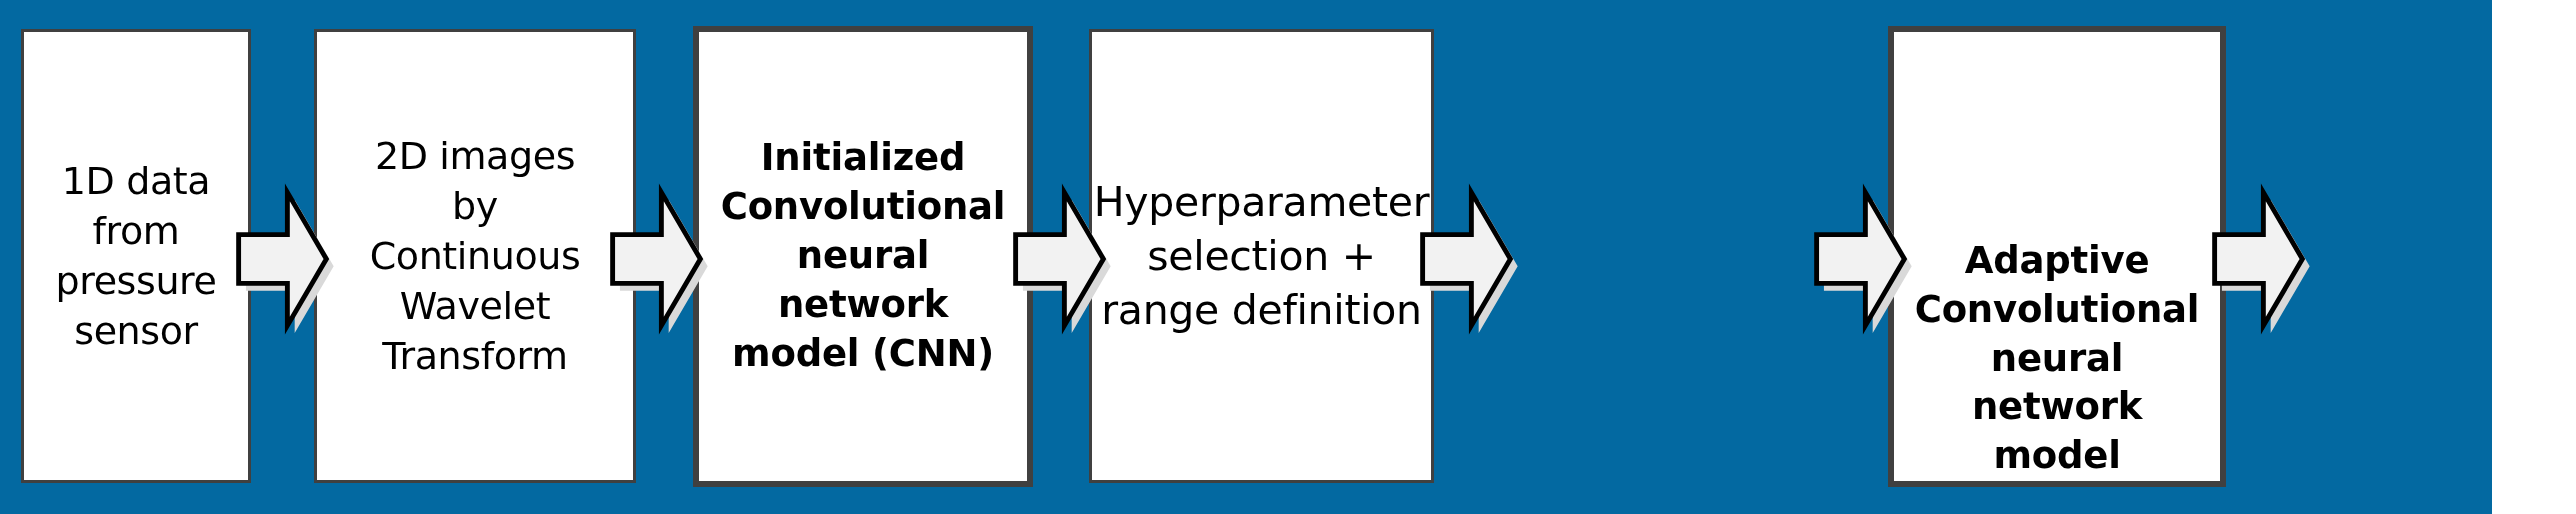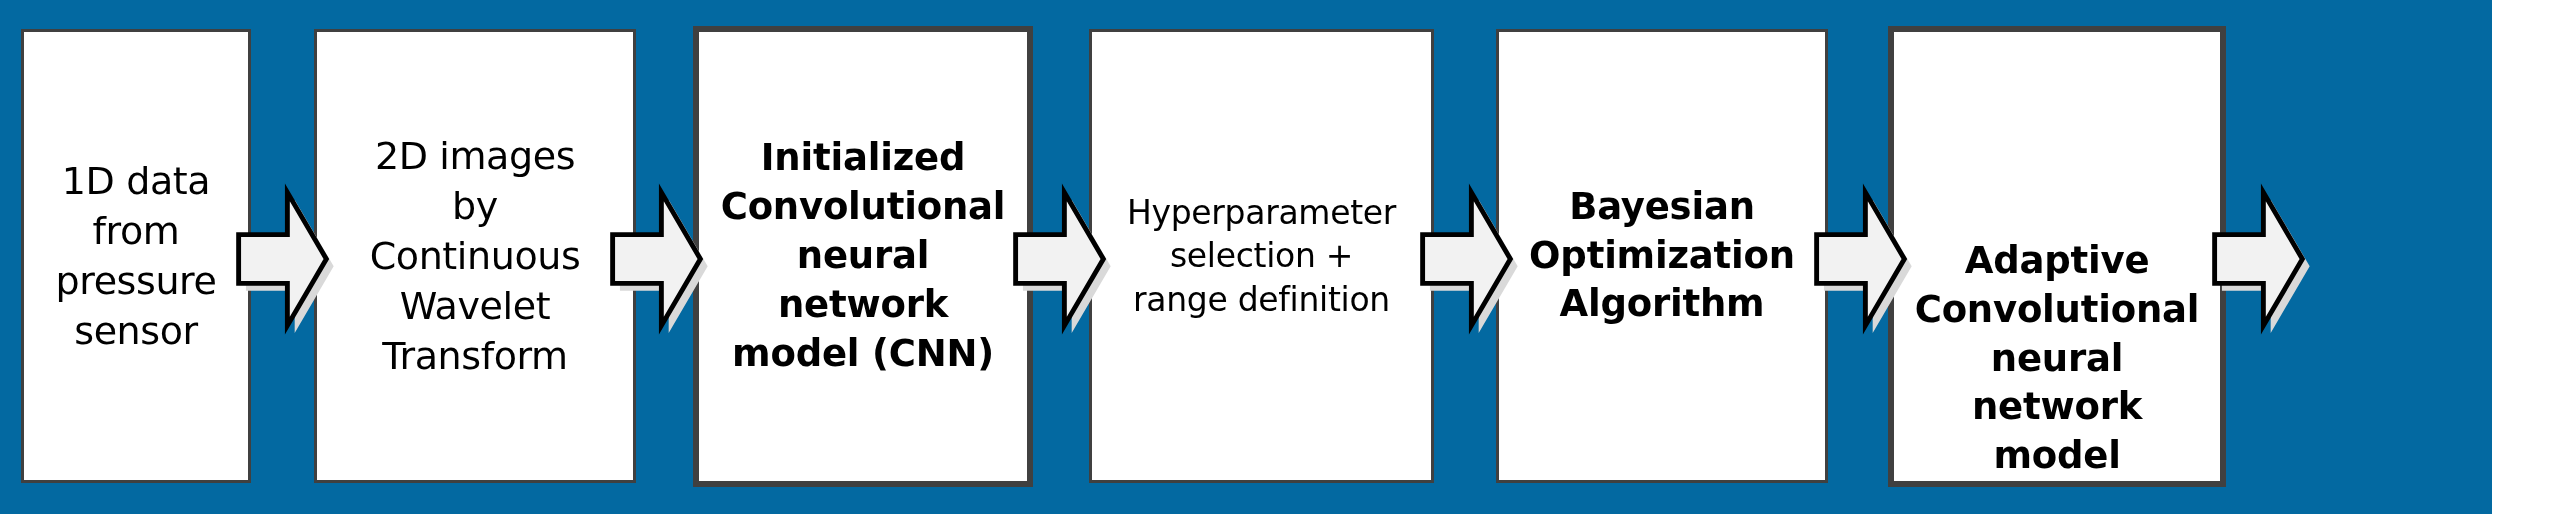--- a/index.html
+++ b/index.html
@@ -48,21 +48,21 @@
   }
   .node.emph .label {
     font-family: "DejaVu Sans", sans-serif;
     font-weight: 700;
     font-size: 37px;
     letter-spacing: -0.2px;
   }
   .node.small .label {
     font-family: "DejaVu Sans", sans-serif;
     font-weight: 400;
-    font-size: 33px;
+    font-size: 41px;
     letter-spacing: -0.3px;
   }
   .arrow {
     position: absolute;
     z-index: 5;
   }
   .arrow svg {
     display: block;
     overflow: visible;
   }
@@ -125,25 +125,20 @@
 Convolutional
 neural
 network
 model (CNN)</span>
     </div>
     <div class="node thin small" style="left: 1089px; top: 29px; width: 345px; height: 454px;">
       <span class="label">Hyperparameter
 selection +
 range definition</span>
     </div>
-    <div class="node thin emph" style="left: 1496px; top: 29px; width: 332px; height: 454px;">
-      <span class="label">Bayesian
-Optimization
-Algorithm</span>
-    </div>
     <div class="node bold emph" style="left: 1888px; top: 26px; width: 338px; height: 461px; align-items: flex-end;">
       <span class="label">Adaptive
 Convolutional
 neural
 network
 model</span>
     </div>
   </div>
 
 

